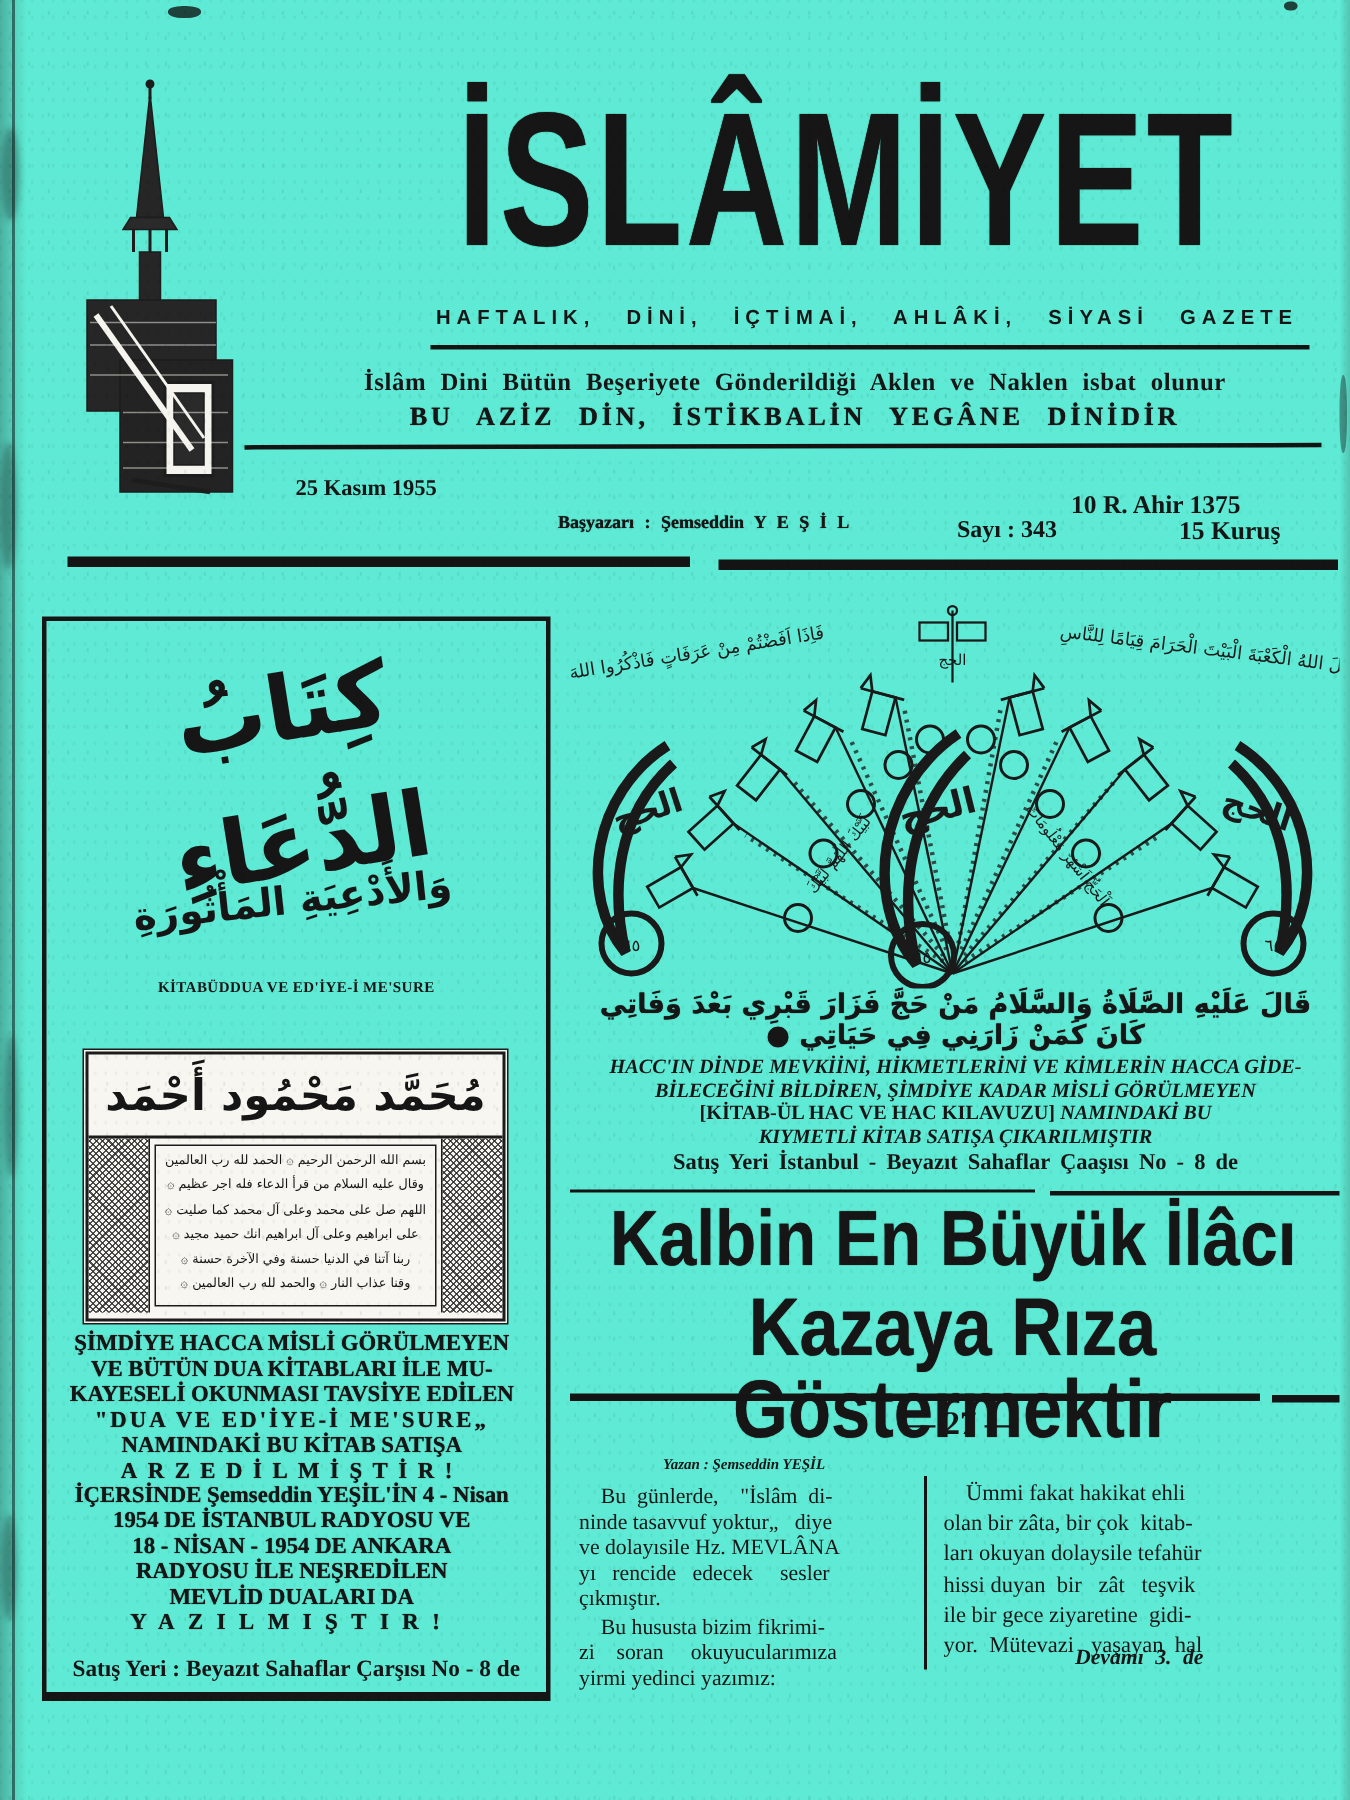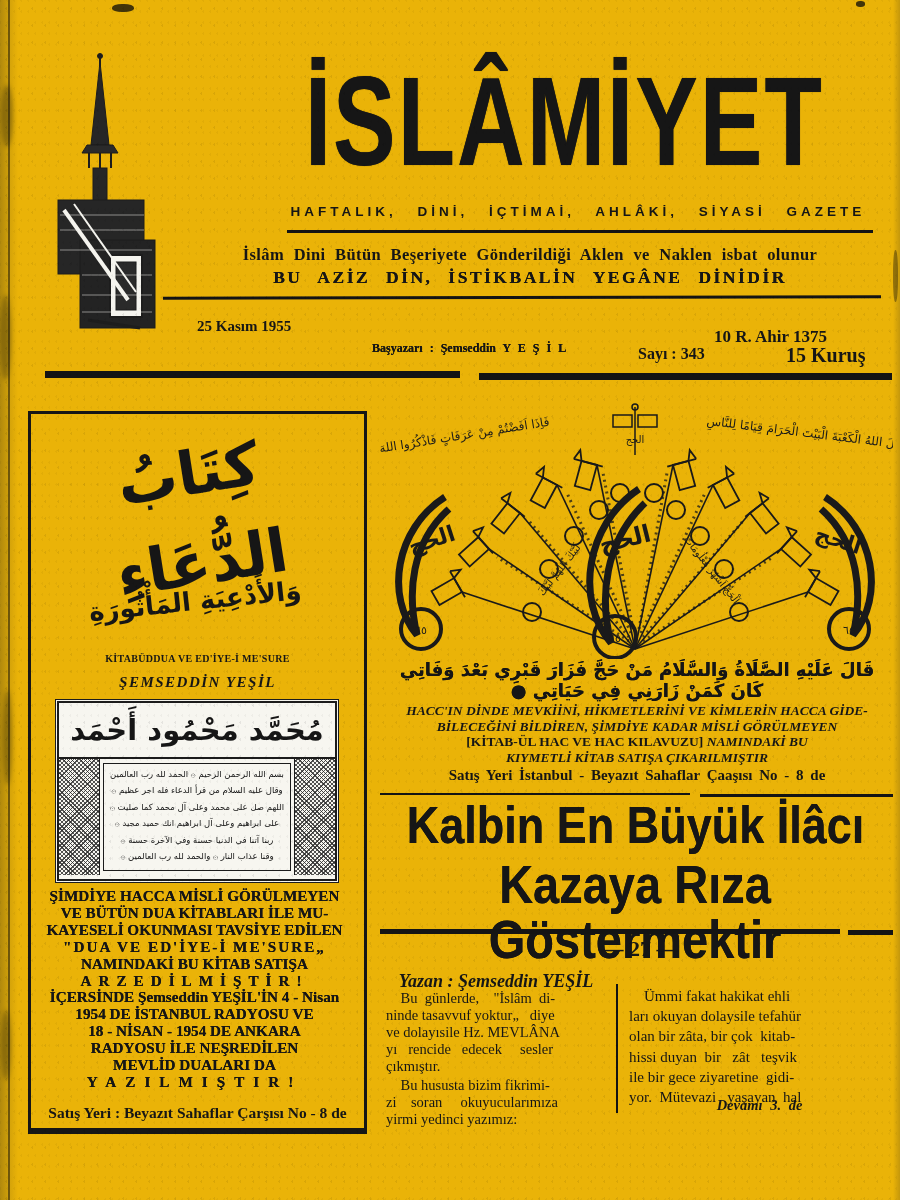--- a/index.html
+++ b/index.html
@@ -1,16 +1,16 @@
 <!DOCTYPE html>
 <html><head>
 <meta charset="utf-8">
 <style>
   html,body{margin:0;padding:0;background:#888;}
-  #page{position:relative;width:900px;height:1200px;margin:0 auto;background:#eab308;
+  #page{position:relative;width:900px;height:1200px;margin:0 auto;background:#5eead4;
         overflow:hidden;color:#161616;font-family:"Liberation Serif",serif;}
   #page::after{content:"";position:absolute;inset:0;pointer-events:none;opacity:.55;
     background-image:radial-gradient(rgba(0,0,0,.13) 1px,transparent 1px),
                      radial-gradient(rgba(0,0,0,.07) 1px,transparent 1px);
     background-size:13px 17px,7px 11px;background-position:0 0,4px 6px;}
   .abs{position:absolute;}
   .serif{font-family:"Liberation Serif",serif;}
   .sans{font-family:"Liberation Sans","DejaVu Sans",sans-serif;}
   .arab{font-family:"DejaVu Sans",sans-serif;}
   .b{font-weight:bold;}
@@ -33,21 +33,21 @@
          letter-spacing:2px;transform:scale(1.02,1.38);transform-origin:left top;}
   #subtitle{left:278px;top:204px;width:600px;font-size:13.5px;letter-spacing:4px;word-spacing:13px;}
   #rule1{left:287px;top:230px;width:586px;height:3px;}
   #motto1{left:180px;top:245px;width:700px;font-size:16.5px;word-spacing:5px;letter-spacing:.4px;}
   #motto2{left:180px;top:267px;width:700px;font-size:17.5px;letter-spacing:2.5px;word-spacing:9px;}
   #rule2{left:163px;top:296px;width:718px;height:3px;transform:rotate(-.12deg);}
   #date-left{left:197px;top:318px;font-size:15px;}
   #date-right{left:714px;top:327px;font-size:17px;}
   #editor{left:372px;top:341px;font-size:12px;word-spacing:4px;}
   #issue{left:638px;top:345px;font-size:16px;}
-  #price{left:786px;top:344px;font-size:20px;}
+  #price{left:786px;top:344px;font-size:17px;}
   #thick1{left:45px;top:371px;width:415px;height:7px;}
   #thick2{left:479px;top:373px;width:413px;height:7px;}
 
   
   #left-box{left:28px;top:411px;width:333px;height:714px;border:3px solid #161616;border-bottom-width:6px;}
   .lb-callig1{left:6px;top:14px;width:316px;text-align:center;font-size:60px;font-weight:bold;
               transform:rotate(-9deg);line-height:1.5;}
   .lb-callig2{left:8px;top:172px;width:312px;text-align:center;font-size:26px;font-weight:bold;
               transform:rotate(-6deg);}
   .lb-book-title{left:0;top:239px;width:100%;font-size:10px;letter-spacing:.3px;}
@@ -78,21 +78,21 @@
   #r-sales{left:383px;top:767px;width:508px;font-size:15px;word-spacing:3px;}
   .r-rule-a{left:380px;top:793px;width:310px;height:2px;}
   .r-rule-b{left:700px;top:794px;width:193px;height:3px;}
   #headline1{left:378px;top:799px;width:515px;font-size:45px;line-height:1;letter-spacing:0;
              transform:scale(1,1.16);transform-origin:center top;}
   #headline2{left:375px;top:857px;width:520px;font-size:47px;line-height:1;
              transform:scale(1,1.16);transform-origin:center top;}
   .thick2a{left:380px;top:929px;width:460px;height:5px;}
   .thick2b{left:848px;top:930px;width:45px;height:5px;}
   #series{left:560px;top:936px;width:160px;font-size:22px;}
-  #byline{left:385px;top:971px;width:222px;font-size:18px;text-align:center;}
+  #byline{left:385px;top:971px;width:222px;font-size:10px;text-align:center;}
   #col-divider{left:616px;top:984px;width:2px;height:129px;background:#141414;}
   .col{font-size:14.5px;line-height:17px;}
   .col div{white-space:pre-wrap;}
   #col1{left:386px;top:990px;width:224px;}
   #col1 .p2{margin-top:2px;}
   #col2{left:629px;top:986px;width:261px;font-size:15px;line-height:20.2px;}
   #continuation{left:629px;top:1097px;width:261px;font-size:14.5px;text-align:center;word-spacing:4px;}
 </style>
 </head>
 <body>
@@ -149,21 +149,20 @@
   <div class="abs serif b inky" id="editor">Başyazarı :  Şemseddin  Y E Ş İ L</div>
   <div class="abs serif b" id="issue">Sayı : 343</div>
   <div class="abs serif b" id="price">15 Kuruş</div>
   <div class="abs rule" id="thick1"></div>
   <div class="abs rule" id="thick2"></div>
 
   <div class="abs" id="left-box">
     <div class="abs arab lb-callig1">كِتَابُ الدُّعَاءِ</div>
     <div class="abs arab lb-callig2">وَالأَدْعِيَةِ المَأْثُورَةِ</div>
     <div class="abs serif b ctr lb-book-title">KİTABÜDDUA VE ED'İYE-İ ME'SURE</div>
-    <div class="abs serif b i ctr lb-author">ŞEMSEDDİN   YEŞİL</div>
 
     <div class="abs ornate">
       <div class="arab ornate-header">مُحَمَّد مَحْمُود أَحْمَد حَامِد</div>
       <div class="ornate-body">
         <div class="hatch hl"></div>
         <div class="arab ornate-center">
           <div>بسم الله الرحمن الرحيم ۞ الحمد لله رب العالمين</div>
           <div>وقال عليه السلام من قرأ الدعاء فله اجر عظيم ۞</div>
           <div>اللهم صل على محمد وعلى آل محمد كما صليت ۞</div>
           <div>على ابراهيم وعلى آل ابراهيم انك حميد مجيد ۞</div>
@@ -346,22 +345,22 @@
     <div>ve dolayısile Hz. MEVLÂNA</div>
     <div>yı   rencide   edecek     sesler</div>
     <div>çıkmıştır.</div>
     <div class="p2">    Bu hususta bizim fikrimi-</div>
     <div>zi    soran     okuyucularımıza</div>
     <div>yirmi yedinci yazımız:</div>
   </div>
 
   <div class="abs serif col" id="col2">
     <div>    Ümmi fakat hakikat ehli</div>
+    <div>olan bir zâta, bir çok  kitab-</div>
     <div>ları okuyan dolaysile tefahür</div>
-    <div>olan bir zâta, bir çok  kitab-</div>
     <div>hissi duyan  bir   zât   teşvik</div>
     <div>ile bir gece ziyaretine  gidi-</div>
     <div>yor.  Mütevazi   yaşayan  hal</div>
   </div>
 
   <div class="abs serif b i" id="continuation">Devamı 3. de</div>
 
 </div>
 
 </body></html>

